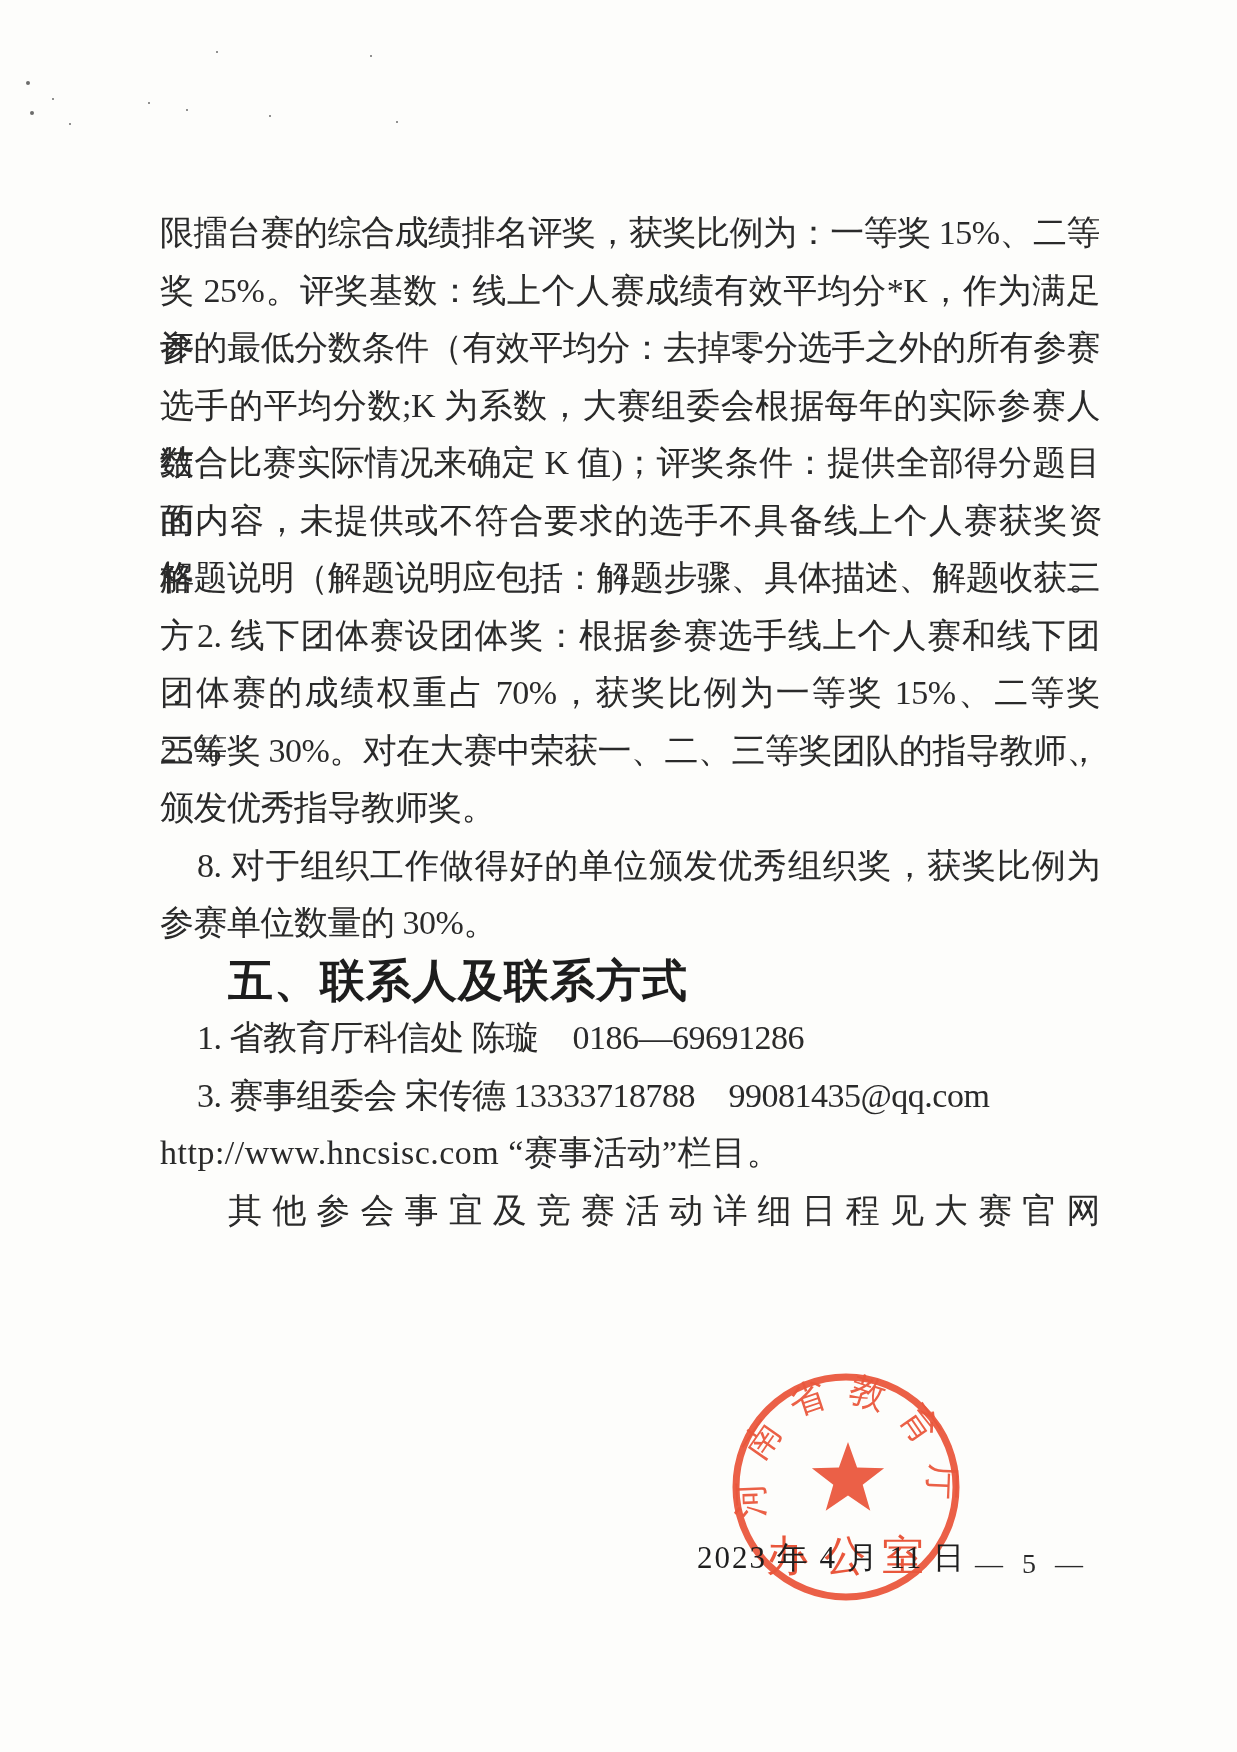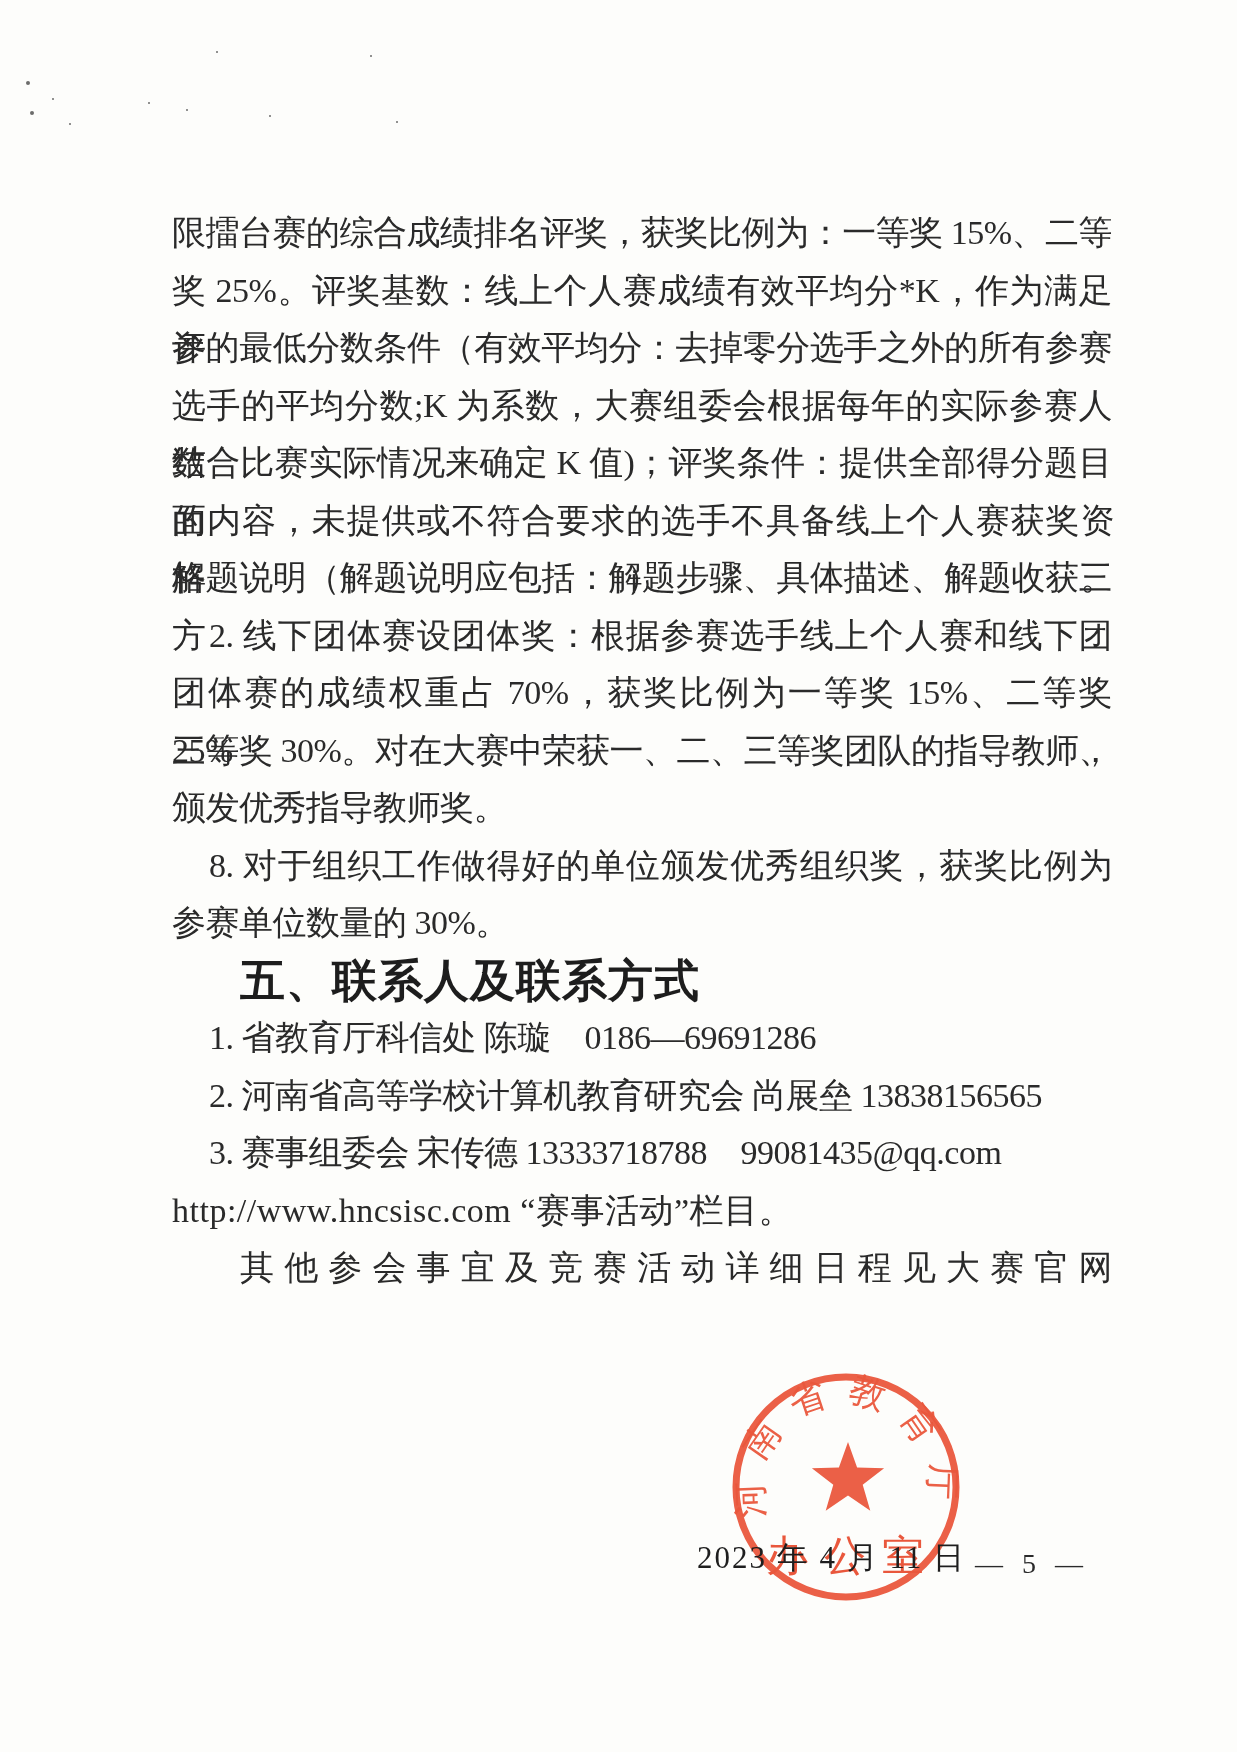--- a/index.html
+++ b/index.html
@@ -9,21 +9,20 @@
     background: #fdfdfb;
     font-family: "Liberation Serif", "DejaVu Serif", serif;
     color: #262626;
     overflow: hidden;
   }
   .text-block {
     position: absolute;
     left: 160px;
     top: 204px;
     width: 940px;
-    margin-left: 12px;
   }
   .line {
     height: 57.5px;
     line-height: 57.5px;
     font-size: 34px;
     letter-spacing: -0.5px;
     white-space: nowrap;
     color: #2a2a2a;
   }
   .fill {
@@ -112,21 +111,20 @@
   <div class="line fill num-indent">2. 线下团体赛设团体奖：根据参赛选手线上个人赛和线下团</div>
   <div class="line fill">团体赛的成绩权重占 70%，获奖比例为一等奖 15%、二等奖 25%、</div>
   <div class="line fill">三等奖 30%。对在大赛中荣获一、二、三等奖团队的指导教师，</div>
   <div class="line">颁发优秀指导教师奖。</div>
   <div class="line fill num-indent">8. 对于组织工作做得好的单位颁发优秀组织奖，获奖比例为</div>
   <div class="line">参赛单位数量的 30%。</div>
 
   <div class="line heading-line indent2">五、联系人及联系方式</div>
 
   <div class="line num-indent">1. 省教育厅科信处 陈璇　0186—69691286</div>
-  <div class="line num-indent">2. 河南省高等学校计算机教育研究会 尚展垒 13838156565</div>
   <div class="line num-indent">3. 赛事组委会 宋传德 13333718788　99081435@qq.com</div>
 
   <div class="line url-line">http://www.hncsisc.com “赛事活动”栏目。</div>
   <div class="line fill indent2">其他参会事宜及竞赛活动详细日程见大赛官网</div>
 </div>
 
 <svg class="seal" viewBox="0 0 266 276" xmlns="http://www.w3.org/2000/svg">
   <circle cx="133" cy="133" r="110" fill="none" stroke="#e8492c" stroke-width="7" opacity="0.95"></circle>
   <path id="sealArc" d="M 60.3 175 A 84 84 0 1 1 205.7 175" fill="none"></path>
   <text font-size="36" fill="#e8492c" letter-spacing="18" opacity="0.95">

